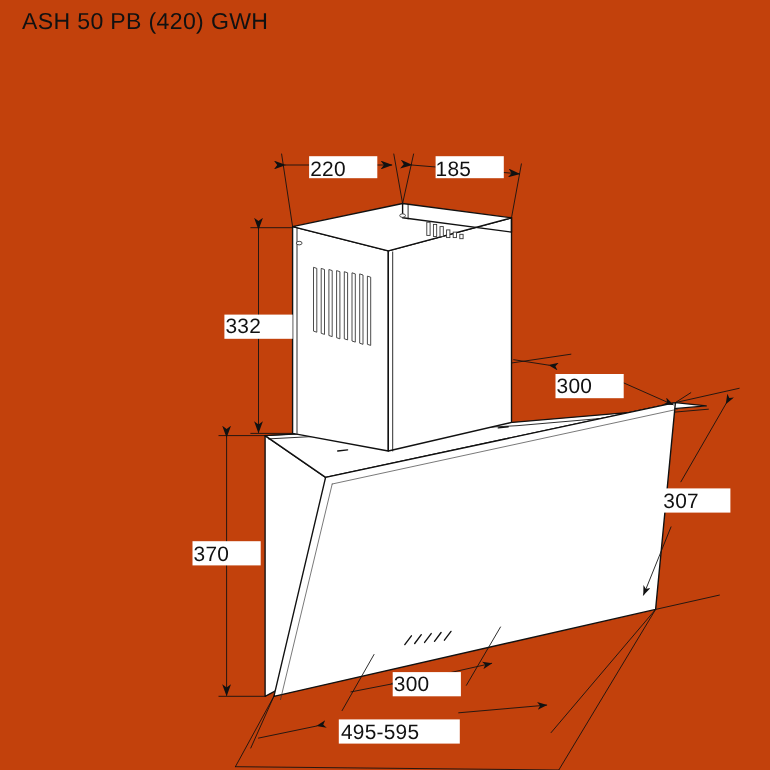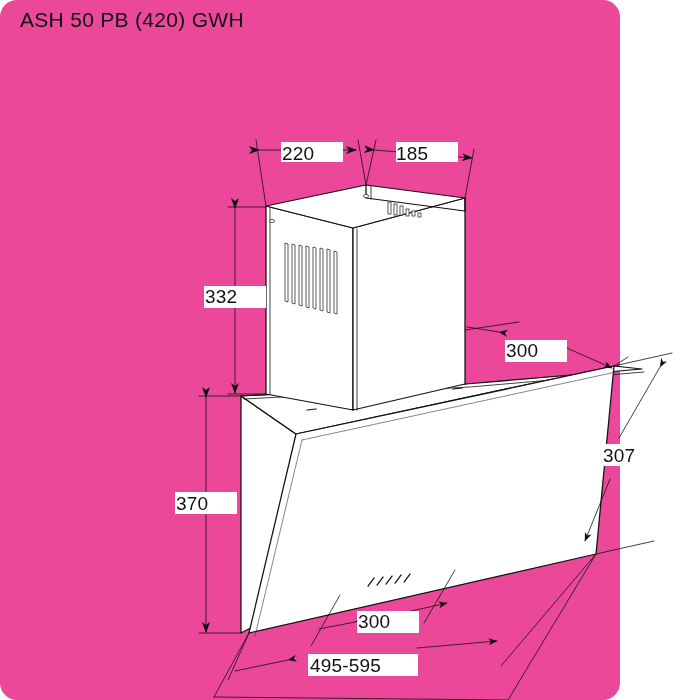--- a/index.html
+++ b/index.html
@@ -8,24 +8,23 @@
     background: #ffffff;
   }
   body {
     width: 700px;
     height: 700px;
     font-family: "Liberation Sans", sans-serif;
     overflow: hidden;
   }
   #page {
     position: relative;
-    width: 620px;
+    width: 700px;
     height: 700px;
-    background: #ec4899;
-    border-radius: 17px;
+    background: #c2410c;
   }
   .title {
     position: absolute;
     left: 20px;
     top: 8px;
     font-family: "Liberation Sans", sans-serif;
     font-size: 21px;
     color: #111111;
     letter-spacing: 0.3px;
     white-space: nowrap;

